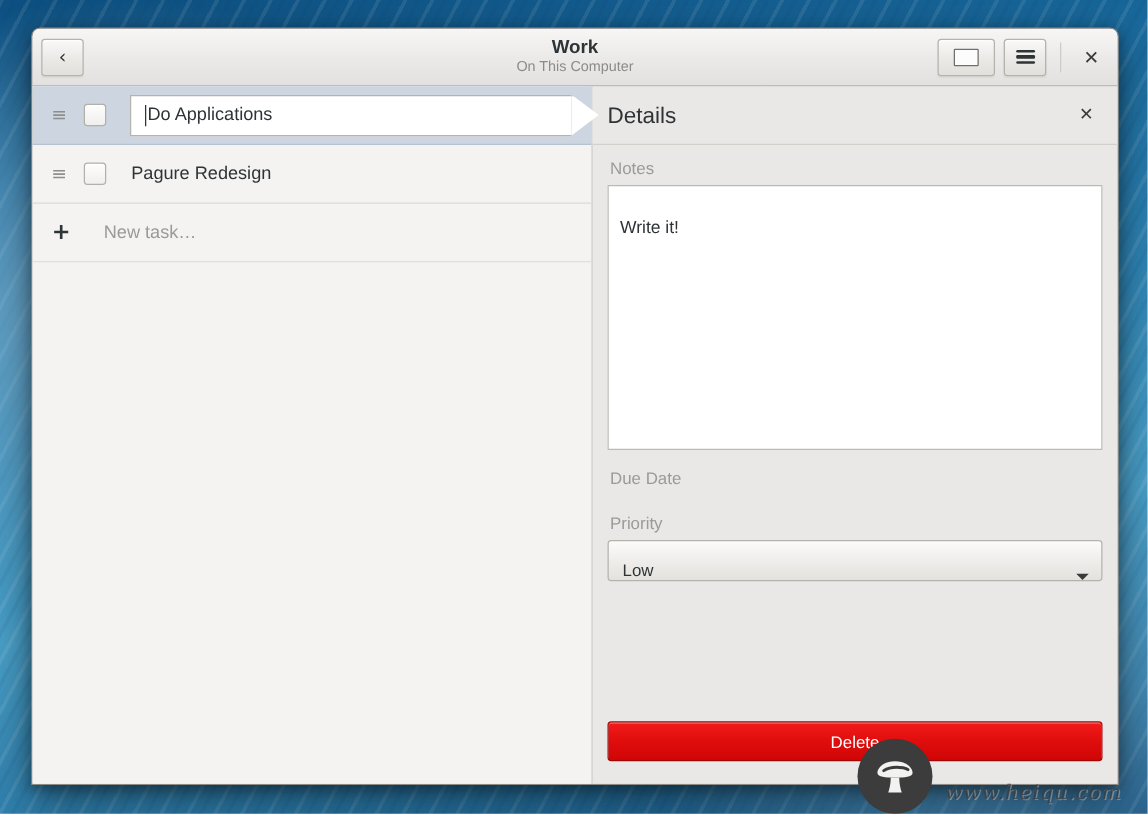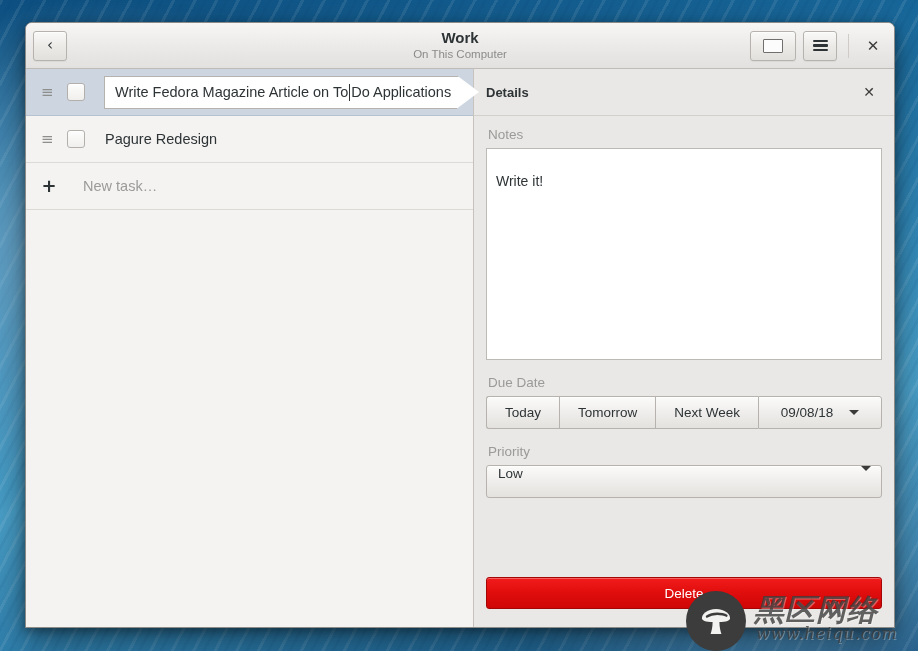--- a/index.html
+++ b/index.html
@@ -144,21 +144,21 @@
   .details {
     flex: 1 1 auto; background: #eae8e6;
     border-left: 1px solid #c6c3bf;
     display: flex; flex-direction: column; min-height: 0;
   }
   .det-head {
     height: 47px; flex: 0 0 47px; display: flex; align-items: center;
     padding: 0 14px 0 12px; border-bottom: 1px solid #d4d1cd;
     background: #eae8e6;
   }
-  .det-head .ttl { font-size: 13px; font-weight: bold; color: #2e3436; }
+  .det-head .ttl { font-size: 18px; font-weight: normal; color: #2e3436; }
   .det-x {
     margin-left: auto; width: 22px; height: 22px;
     display: flex; align-items: center; justify-content: center;
     font-size: 14px; color: #3b3b3b; font-family: "DejaVu Sans", sans-serif; cursor: default;
   }
   .det-body { padding: 11px 12px 0 12px; display: flex; flex-direction: column; min-height: 0; flex: 1 1 auto; }
   .flabel { font-size: 13.5px; color: #9a9a98; margin: 0 0 6px 2px; }
   .notes {
     height: 212px; flex: 0 0 212px;
     background: #ffffff; border: 1px solid #bdbab6;
@@ -175,21 +175,21 @@
     font-size: 13.5px; color: #2e3436; cursor: default;
     box-shadow: 0 1px 0 rgba(255,255,255,0.75) inset;
   }
   .segbtn:first-child { border-radius: 3px 0 0 3px; }
   .segbtn.last { border-right: 1px solid #b6b3ae; border-radius: 0 3px 3px 0; flex: 0 0 124px; gap: 16px; }
   .tri-down {
     width: 0; height: 0; border-left: 5px solid transparent; border-right: 5px solid transparent;
     border-top: 5.5px solid #3a3a38;
   }
   .combo {
-    height: 33px; flex: 0 0 33px; display: flex; align-items: flex-start;
+    height: 33px; flex: 0 0 33px; display: flex; align-items: flex-end;
     padding: 0 10px 0 11px;
     background: linear-gradient(to bottom, #fbfbfa 0%, #efedeb 52%, #e4e2de 100%);
     border: 1px solid #b6b3ae; border-radius: 3px;
     font-size: 13.5px; color: #2e3436; cursor: default;
     box-shadow: 0 1px 0 rgba(255,255,255,0.75) inset;
   }
   .combo .tri-down { margin-left: auto; }
   .spacer-grow { flex: 1 1 auto; min-height: 10px; }
   .delete-btn {
     height: 32px; flex: 0 0 32px; margin-bottom: 18px;
@@ -257,21 +257,20 @@
 
   <div class="wbody">
 
     <div class="tasklist">
 
       <div class="row selected">
         <span class="grip">≡</span>
         <span class="chk"></span>
         <div class="entry-wrap">
           <div class="entry">
-            <span>Write Fedora Magazine Article on To </span>
               <span class="caret"></span>
               <span>Do Applications</span>
           </div>
           <div class="entry-point"></div>
         </div>
       </div>
 
       <div class="row plain">
         <span class="grip">≡</span>
         <span class="chk"></span>
@@ -293,29 +292,20 @@
       </div>
 
       <div class="det-body">
 
         <div class="flabel">Notes</div>
         <div class="notes">Write it!</div>
 
         <div class="spacer-sm"></div>
 
         <div class="flabel">Due Date</div>
-        <div class="btnbox">
-          <div class="segbtn">Today</div>
-          <div class="segbtn">Tomorrow</div>
-          <div class="segbtn">Next Week</div>
-          <div class="segbtn last">
-            <span>09/08/18</span>
-            <span class="tri-down"></span>
-          </div>
-        </div>
 
         <div class="spacer-sm"></div>
 
         <div class="flabel">Priority</div>
         <div class="combo">
           <span>Low</span>
           <span class="tri-down"></span>
         </div>
 
         <div class="spacer-grow"></div>
@@ -327,15 +317,14 @@
 </div>
 
 <div class="wm">
   <div class="wm-logo">
     <svg width="40" height="40" viewBox="0 0 40 40" aria-hidden="true">
       <path d="M20 8 C11 8 5.5 13.5 6 17.5 C6.4 20.5 12 21 20 21 C28 21 33.6 20.5 34 17.5 C34.5 13.5 29 8 20 8 Z" fill="#f2f2f0"></path>
       <path d="M11 15.5 C14 13.5 20 12.2 26.5 13.2 C28.2 13.5 29.6 14 30.4 14.7" stroke="#3c3c3c" stroke-width="2.4" fill="none" stroke-linecap="round"></path>
       <path d="M16.6 21 C16.6 26 15.6 30 14.6 33 L25.4 33 C24.4 30 23.4 26 23.4 21 Z" fill="#f2f2f0"></path>
     </svg>
   </div>
-  <div class="wm-cn">黑区网络</div>
   <div class="wm-url">www.heiqu.com</div>
 </div>
 
 </body></html>

